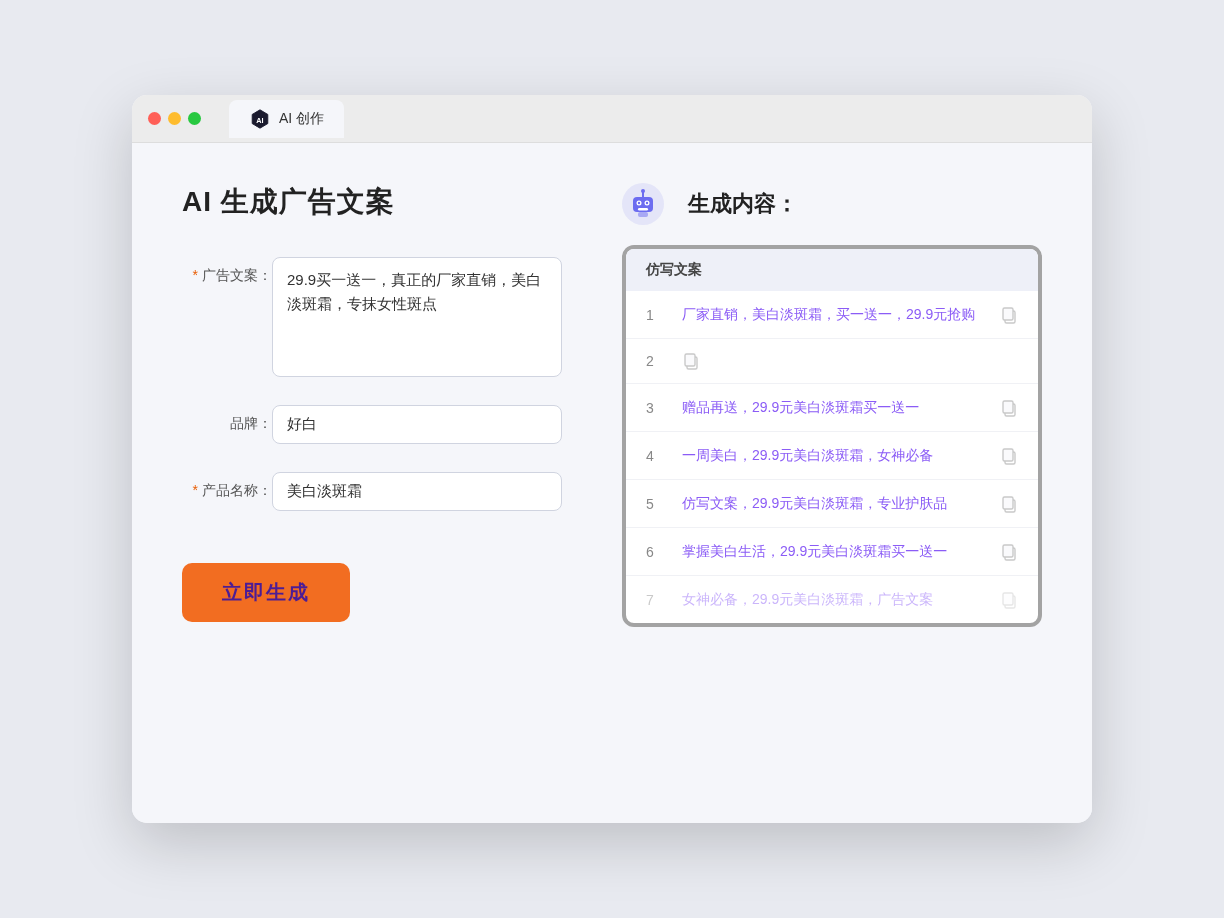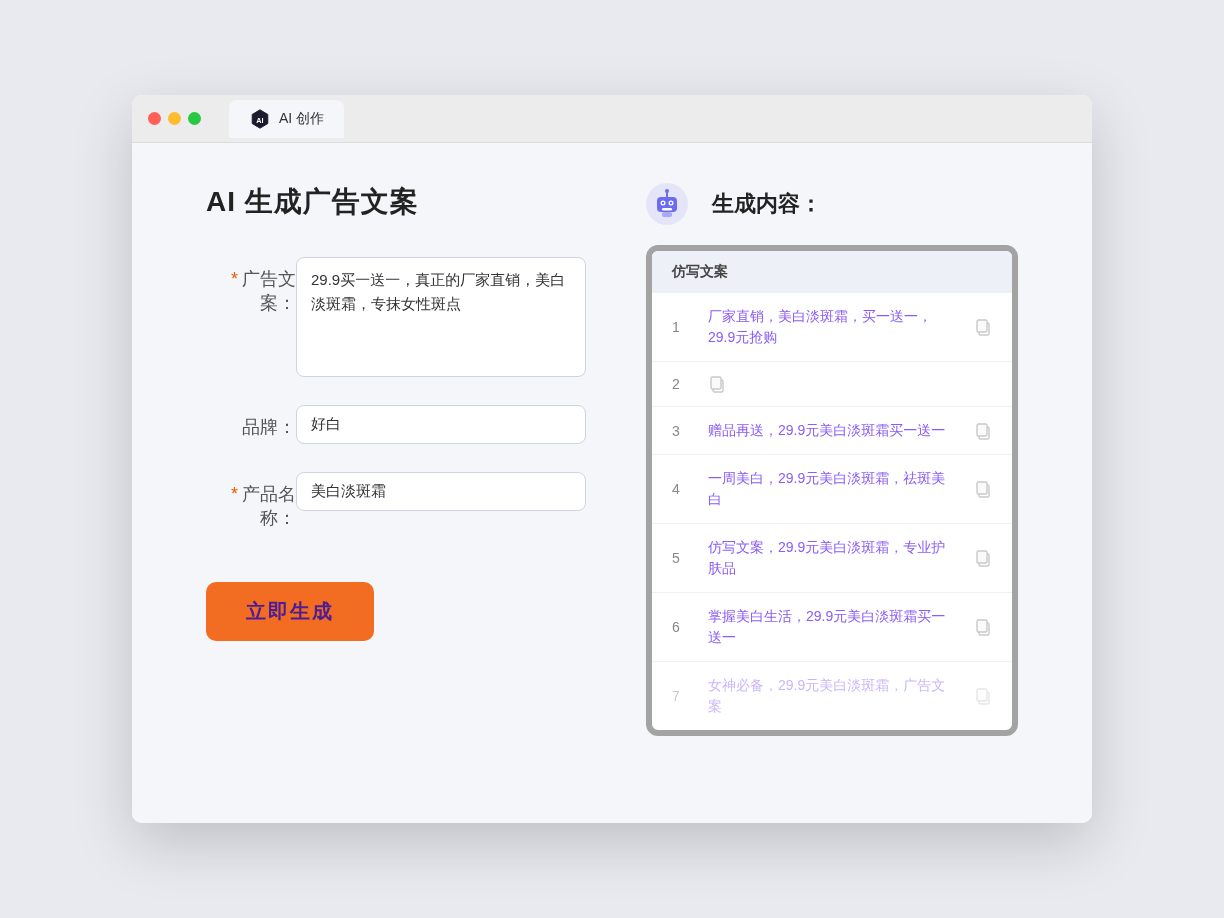--- a/index.html
+++ b/index.html
@@ -8,21 +8,21 @@
       display: flex;
       justify-content: center;
       align-items: center;
       min-height: 100vh;
       font-family: -apple-system, "PingFang SC", "Microsoft YaHei", sans-serif;
     }
 
     .browser-window {
       width: 960px;
       background: #f5f6fa;
-      border-radius: 10px;
+      border-radius: 15px;
       box-shadow: 0 20px 60px rgba(0,0,0,0.18);
       overflow: hidden;
     }
 
     .browser-titlebar {
       background: #ececec;
       height: 48px;
       display: flex;
       align-items: center;
       padding: 0 16px;
@@ -57,21 +57,21 @@
       margin-left: 16px;
     }
 
     .tab-icon {
       width: 22px;
       height: 22px;
     }
 
     .browser-content {
       background: #f5f6fa;
-      padding: 40px 74px;
+      padding: 40px 50px;
       min-height: 680px;
     }
 
     .main-layout {
       display: flex;
       gap: 60px;
     }
 
     
     .left-panel {
@@ -86,21 +86,21 @@
       letter-spacing: 1px;
     }
 
     .form-group {
       display: flex;
       align-items: flex-start;
       margin-bottom: 28px;
     }
 
     .form-label {
-      font-size: 18px;
+      font-size: 14px;
       color: #555;
       width: 90px;
       padding-top: 10px;
       text-align: right;
       flex-shrink: 0;
     }
 
     .required-star {
       color: #e85d04;
       margin-right: 4px;
@@ -158,21 +158,21 @@
     .result-title {
       font-size: 22px;
       font-weight: 600;
       color: #222;
     }
 
     .result-table {
       background: #fff;
       border-radius: 12px;
       overflow: hidden;
-      border: 6px solid #a3a3a3;
+      border: 4px solid #a3a3a3;
     }
 
     .result-table-header {
       background: #eef0f8;
       padding: 12px 20px;
       font-size: 14px;
       font-weight: 600;
       color: #444;
     }
 
@@ -303,21 +303,21 @@
               <div class="result-row">
                 <span class="row-num">3</span>
                 <span class="row-text">赠品再送，29.9元美白淡斑霜买一送一</span>
                 <div style="width: 18px; height: 18px; opacity: 0.45; cursor: pointer; flex-shrink: 0;"><svg viewBox="0 0 18 18" fill="none" xmlns="http://www.w3.org/2000/svg">
       <rect x="5" y="5" width="10" height="12" rx="1.5" stroke="#888" stroke-width="1.4"></rect>
       <rect x="3" y="2" width="10" height="12" rx="1.5" fill="#f5f6fa" stroke="#888" stroke-width="1.4"></rect>
     </svg></div>
               </div>
               <div class="result-row">
                 <span class="row-num">4</span>
-                <span class="row-text">一周美白，29.9元美白淡斑霜，祛斑美白</span>
+                <span class="row-text">一周美白，29.9元美白淡斑霜，女神必备</span>
                 <div style="width: 18px; height: 18px; opacity: 0.45; cursor: pointer; flex-shrink: 0;"><svg viewBox="0 0 18 18" fill="none" xmlns="http://www.w3.org/2000/svg">
       <rect x="5" y="5" width="10" height="12" rx="1.5" stroke="#888" stroke-width="1.4"></rect>
       <rect x="3" y="2" width="10" height="12" rx="1.5" fill="#f5f6fa" stroke="#888" stroke-width="1.4"></rect>
     </svg></div>
               </div>
               <div class="result-row">
                 <span class="row-num">5</span>
                 <span class="row-text">仿写文案，29.9元美白淡斑霜，专业护肤品</span>
                 <div style="width: 18px; height: 18px; opacity: 0.45; cursor: pointer; flex-shrink: 0;"><svg viewBox="0 0 18 18" fill="none" xmlns="http://www.w3.org/2000/svg">
       <rect x="5" y="5" width="10" height="12" rx="1.5" stroke="#888" stroke-width="1.4"></rect>

